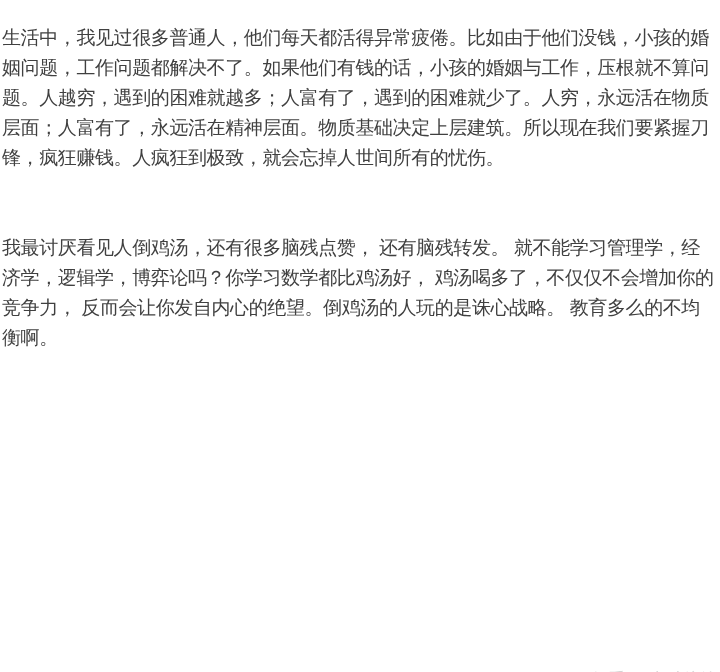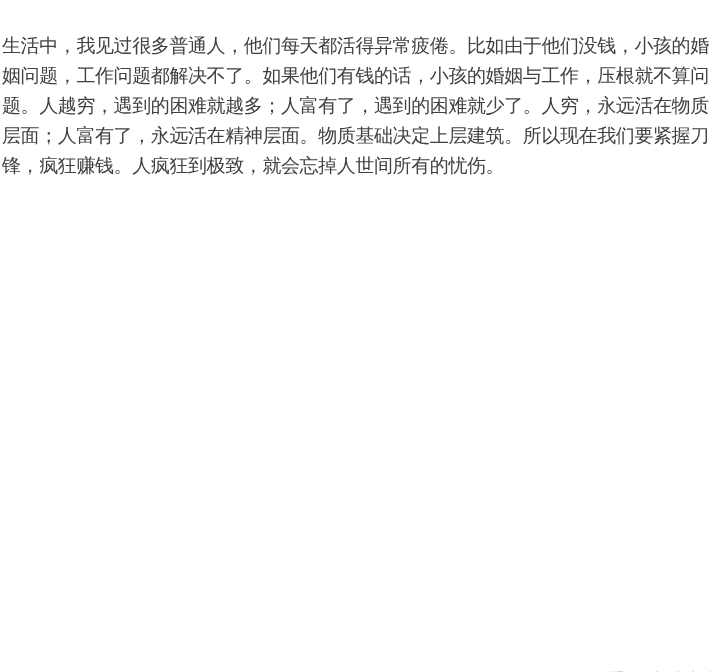--- a/index.html
+++ b/index.html
@@ -15,21 +15,21 @@
   body {
     width: 720px;
     height: 672px;
     background: var(--bg);
     font-family: "Liberation Sans", "DejaVu Sans", sans-serif;
     position: relative;
     overflow: hidden;
   }
   .article {
     position: absolute;
-    top: 16px;
+    top: 8px;
     left: 0;
     width: 720px;
     padding: 15px 4px 0 2px;
   }
   .article p {
     margin: 0 0 60px 0;
     font-size: 19px;
     letter-spacing: -0.4px;
     line-height: 30px;
     color: var(--text);
@@ -49,17 +49,18 @@
     white-space: nowrap;
     user-select: none;
   }
   .watermark .site { margin-right: 6px; }
 </style>
 </head>
 <body>
 
 <div class="article">
   <p>生活中，我见过很多普通人，他们每天都活得异常疲倦。比如由于他们没钱，小孩的婚姻问题，工作问题都解决不了。如果他们有钱的话，小孩的婚姻与工作，压根就不算问题。人越穷，遇到的困难就越多；人富有了，遇到的困难就少了。人穷，永远活在物质层面；人富有了，永远活在精神层面。物质基础决定上层建筑。所以现在我们要紧握刀锋，疯狂赚钱。人疯狂到极致，就会忘掉人世间所有的忧伤。</p>
+  <p>我最讨厌看见人倒鸡汤，还有很多脑残点赞， 还有脑残转发。 就不能学习管理学，经济学，逻辑学，博弈论吗？你学习数学都比鸡汤好， 鸡汤喝多了，不仅仅不会增加你的竞争力， 反而会让你发自内心的绝望。倒鸡汤的人玩的是诛心战略。 教育多么的不均衡啊。</p>
 </div>
 
 <div class="watermark">
   <span class="site">知乎</span><span class="handle">@夷种倌练</span>
 </div>
 
 </body></html>

